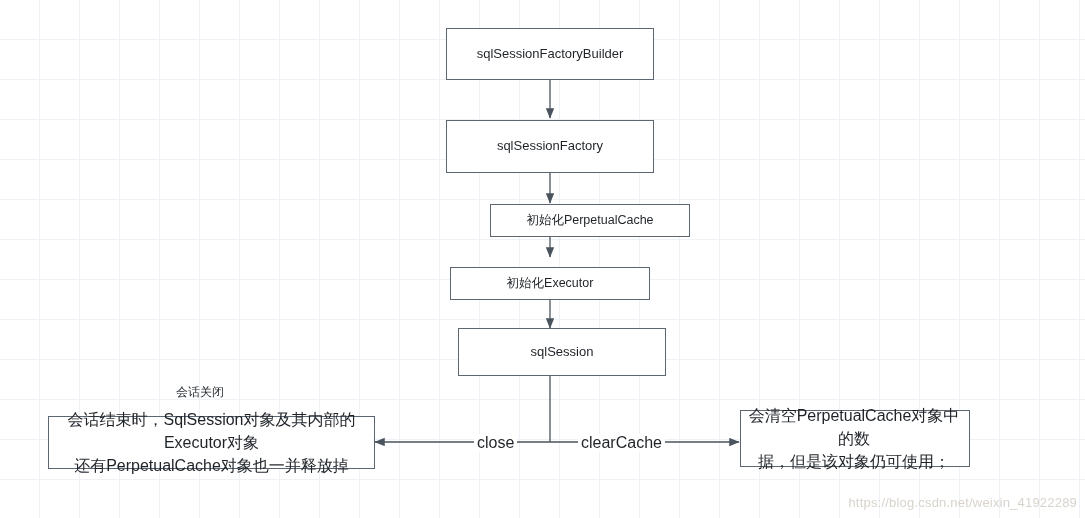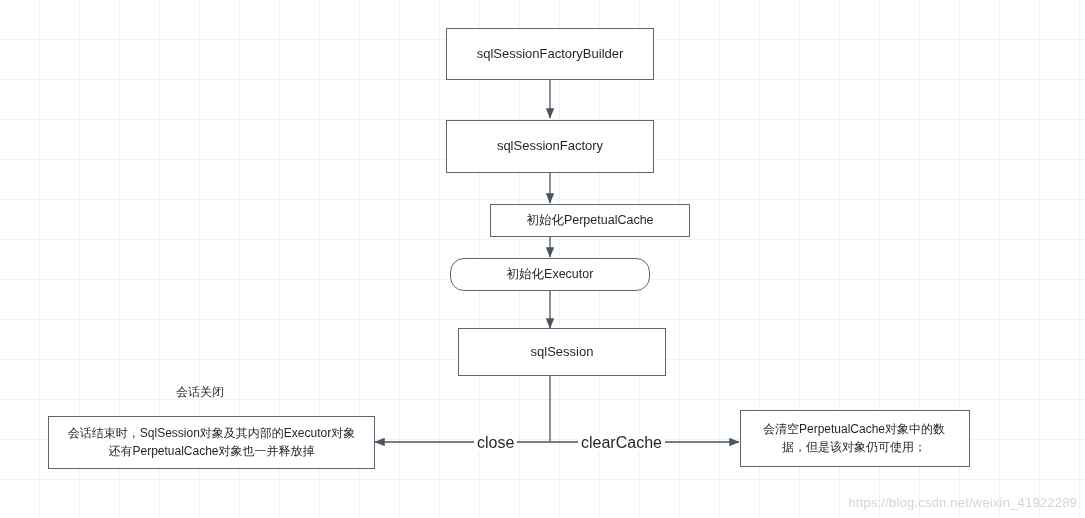--- a/index.html
+++ b/index.html
@@ -32,21 +32,21 @@
     color: #1f2328;
     display: flex;
     align-items: center;
     justify-content: center;
     text-align: center;
     font-size: 13px;
     line-height: 1.45;
     padding: 4px 8px;
   }
   .node.small { font-size: 12.5px; }
-  .node.note { font-size: 12px; justify-content: center; }
+  .node.note { font-size: 16px; justify-content: center; }
   .edge-label {
     position: absolute;
     font-size: 16px;
     color: #1f2328;
     background: #ffffff;
     padding: 0 3px;
     white-space: nowrap;
   }
   .free-label {
     position: absolute;
@@ -105,21 +105,21 @@
   </div>
 
   <div class="node" style="left:446px; top:120px; width:208px; height:53px;">
     <span>sqlSessionFactory</span>
   </div>
 
   <div class="node small" style="left:450px; top:204px; width:200px; height:33px;margin-left:40px;">
     <span>初始化PerpetualCache</span>
   </div>
 
-  <div class="node small" style="left:450px; top:258px; width:200px; height:33px;border-radius:14px;">
+  <div class="node small" style="left:450px; top:267px; width:200px; height:33px;">
     <span>初始化Executor</span>
   </div>
 
   <div class="node" style="left:446px; top:328px; width:208px; height:48px;margin-left:12px;">
     <span>sqlSession</span>
   </div>
 
   <div class="node note" style="left:48px; top:416px; width:327px; height:53px; white-space:pre-line;">
     <span>会话结束时，SqlSession对象及其内部的Executor对象
 还有PerpetualCache对象也一并释放掉</span>

